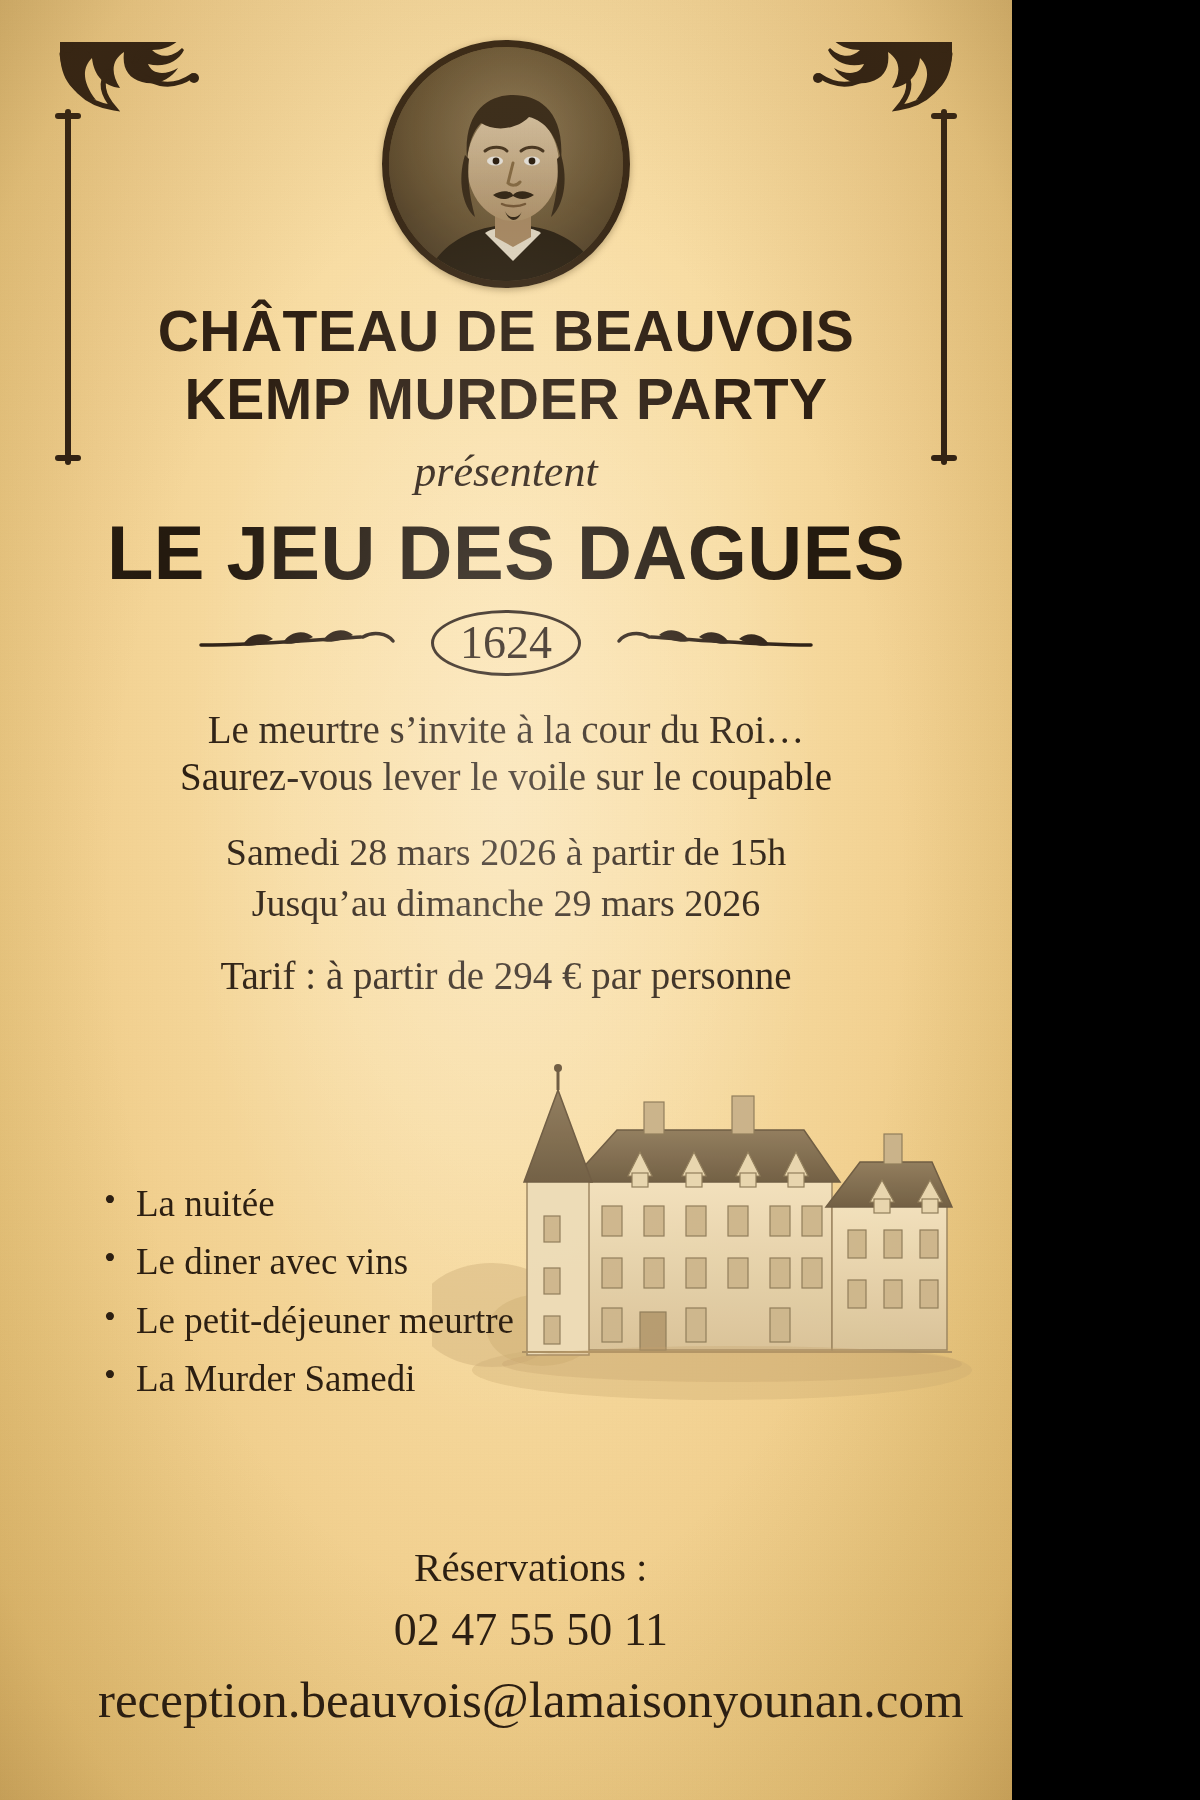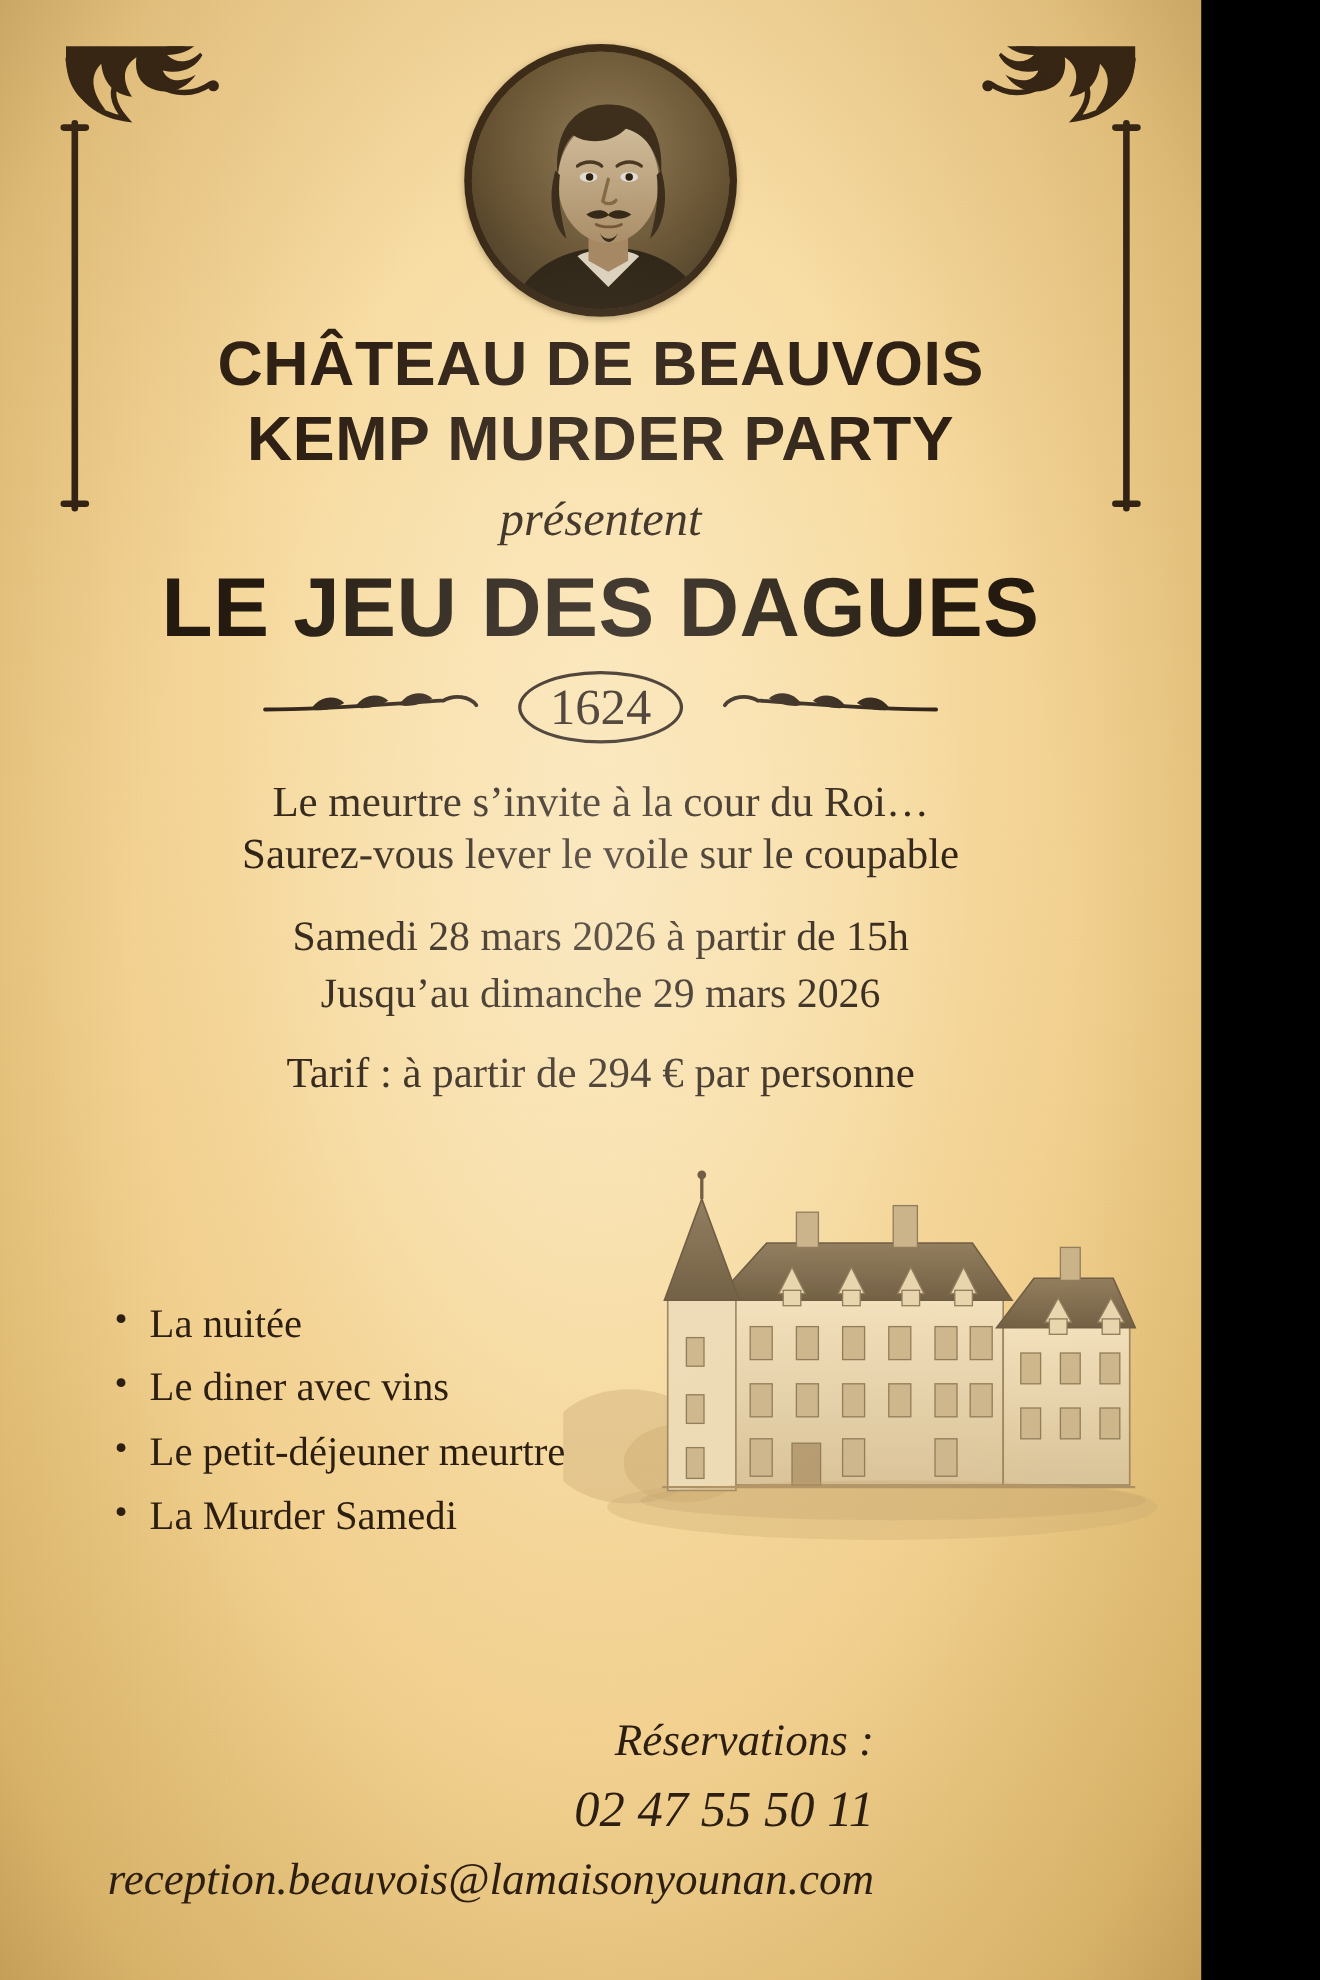--- a/index.html
+++ b/index.html
@@ -7,21 +7,21 @@
     padding: 0;
   }
   body {
     width: 1200px;
     height: 1800px;
     font-family: "Liberation Serif", serif;
     background: #000;
   }
   .poster {
     position: relative;
-    width: 1092px;
+    width: 1012px;
     height: 1800px;
     box-sizing: border-box;
     overflow: hidden;
     background:
       radial-gradient(ellipse at 50% 34%, #fbe3b0 0%, #f8dda4 32%, #f2d191 58%, #eac77f 78%, #e3bc6e 100%);
   }
   
   .vignette {
     position: absolute;
     inset: 0;
@@ -184,35 +184,34 @@
     height: 400px;
     opacity: 0.95;
     pointer-events: none;
     z-index: 1;
   }
 
   .reservations {
     position: absolute;
     left: 98px;
     bottom: 62px;
-    text-align: right;
+    text-align: center;
     color: #2c1f12;
     z-index: 3;
-    font-style: italic;
   }
   .reservations .lbl {
     font-size: 41px;
     line-height: 1.45;
   }
   .reservations .tel {
     font-size: 46px;
     line-height: 1.45;
   }
   .reservations .mail {
-    font-size: 41px;
+    font-size: 51px;
     line-height: 1.45;
   }
 </style>
 </head>
 <body>
 
 <div class="poster">
 
   <div class="corner tl">
     <svg viewBox="0 0 185 440" width="185" height="440" aria-hidden="true">

